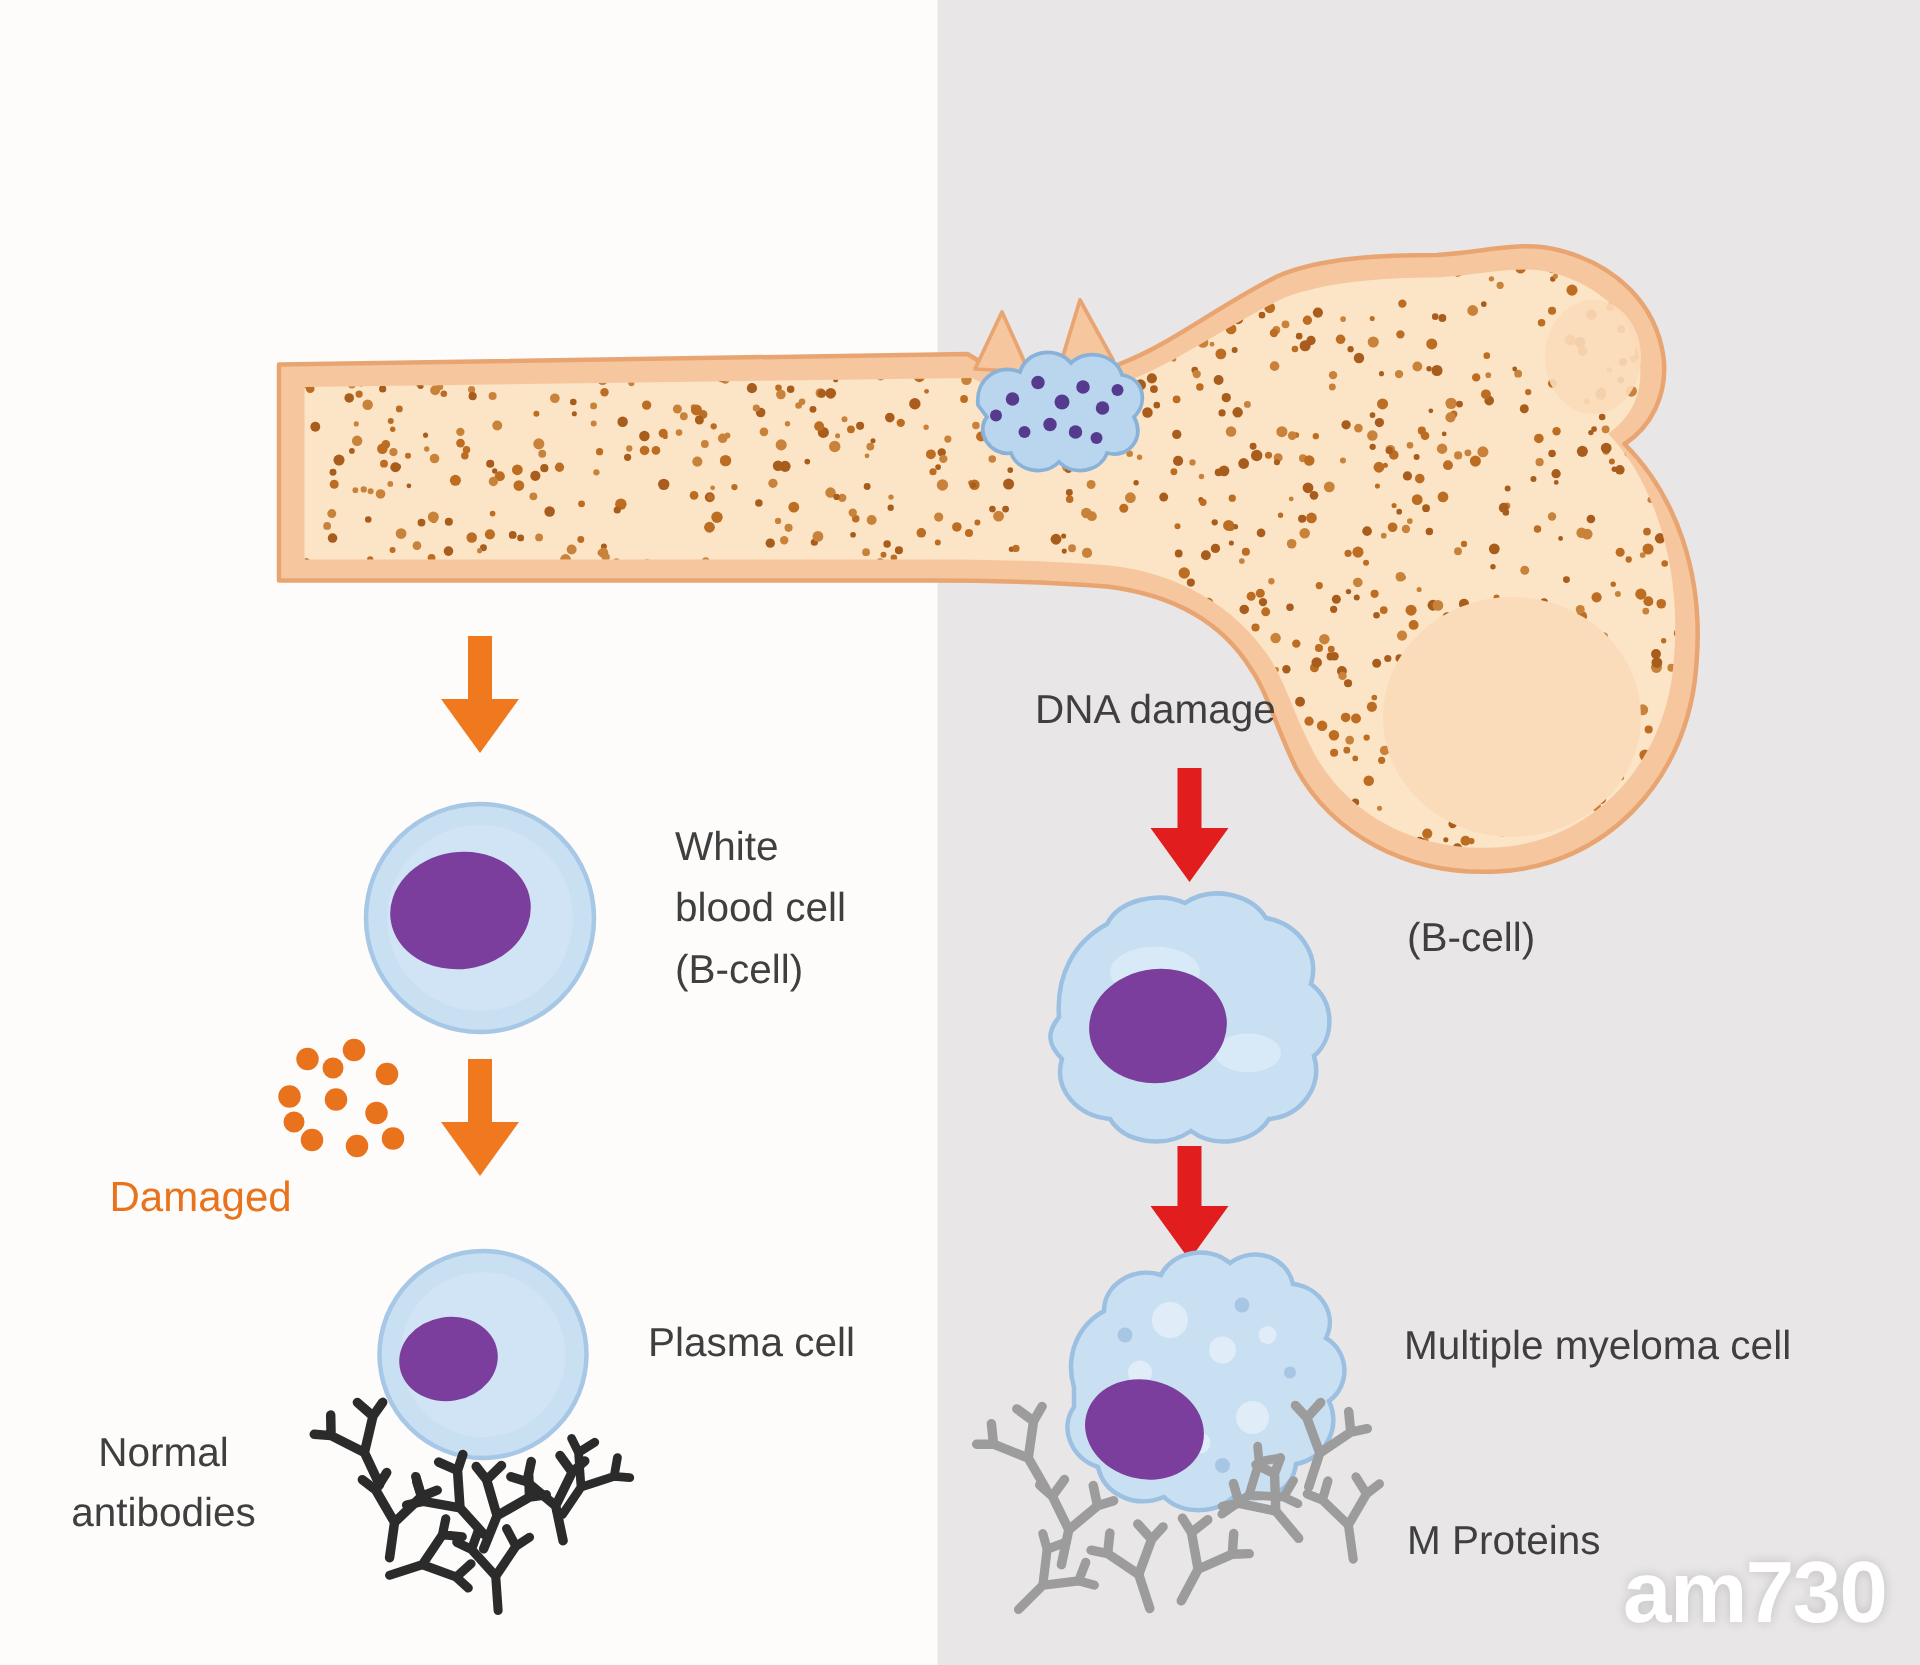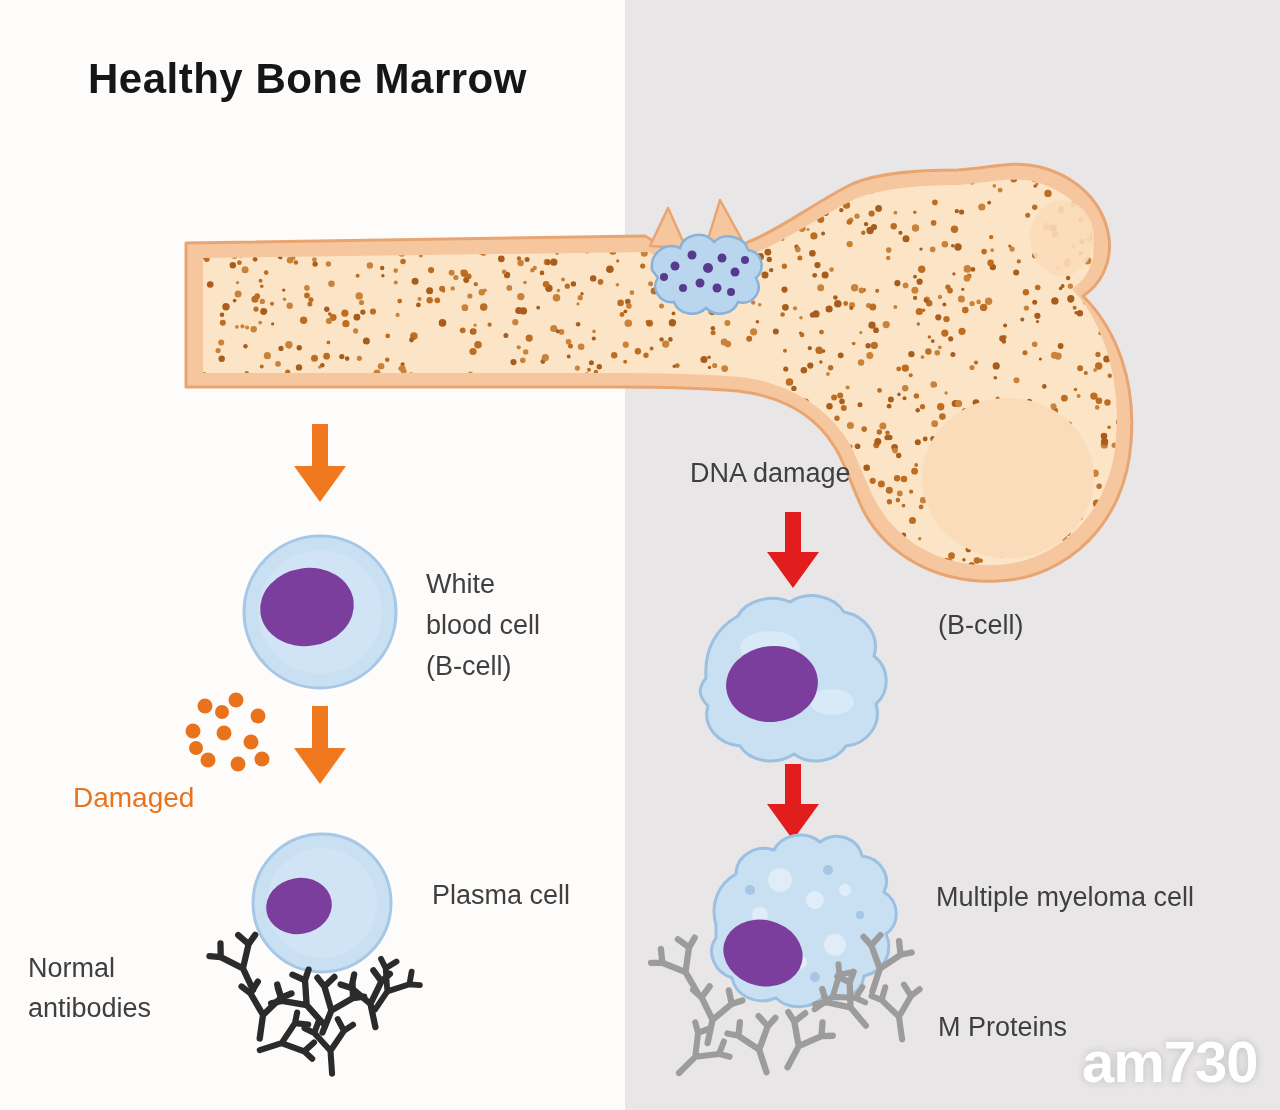--- a/index.html
+++ b/index.html
@@ -7,24 +7,24 @@
     position:relative;width:1280px;height:1110px;overflow:hidden;
     background:#fdfcfb;font-family:"Liberation Sans",sans-serif;
   }
   .panel-right{position:absolute;top:0;left:625px;width:655px;height:1110px;background:#e9e6e7;}
   .gfx{position:absolute;top:0;left:0;width:1280px;height:1110px;}
   .title{position:absolute;font-size:42px;font-weight:600;color:#161616;letter-spacing:.5px;white-space:nowrap;}
   .title-left{left:88px;top:55px;}
   .title-right{left:703px;top:53px;}
   .lbl{position:absolute;font-size:27px;color:#3f3f3f;white-space:nowrap;}
   .lbl-block{line-height:41px;}
-  .lbl-wbc{left:426px;top:544px;margin-top:20px;}
+  .lbl-wbc{left:450px;top:544px;}
   .lbl-antigens{left:73px;top:782px;color:#e8731c;font-size:28px;}
   .lbl-plasma{left:432px;top:880px;}
-  .lbl-antibodies{left:28px;top:948px;width:162px;text-align:left;line-height:40px;}
+  .lbl-antibodies{left:28px;top:948px;width:162px;text-align:center;line-height:40px;}
   .lbl-dna{left:690px;top:458px;}
   .lbl-damaged{left:938px;top:604px;line-height:42px;}
   .lbl-myeloma{left:936px;top:882px;text-align:right;}
   .lbl-mproteins{left:938px;top:1012px;}
   .watermark{
     position:absolute;left:1082px;top:1028px;font-size:58px;font-weight:700;
     color:#ffffff;letter-spacing:-1px;text-shadow:0 0 8px rgba(0,0,0,.18);white-space:nowrap;
   }
 </style>
 </head>
@@ -1605,21 +1605,20 @@
       <use href="#ab" xlink:href="#ab" transform="translate(700,1052) rotate(45) scale(1.35)"></use>
       <use href="#ab" xlink:href="#ab" transform="translate(757,1043) rotate(-18) scale(1.4)"></use>
       <use href="#ab" xlink:href="#ab" transform="translate(802,1040) rotate(28) scale(1.4)"></use>
       <use href="#ab" xlink:href="#ab" transform="translate(846,1002) rotate(-40) scale(1.4)"></use>
       <use href="#ab" xlink:href="#ab" transform="translate(882,962) rotate(18) scale(1.4)"></use>
       <use href="#ab" xlink:href="#ab" transform="translate(898,1010) rotate(-8) scale(1.35)"></use>
       <use href="#ab" xlink:href="#ab" transform="translate(838,993) rotate(55) scale(1.3)"></use>
     </g>
   </svg>
 
-  <div class="title title-left">Healthy Bone Marrow</div>
 
   <div class="lbl lbl-block lbl-wbc">
     <div>White</div>
     <div>blood cell</div>
     <div>(B-cell)</div>
   </div>
 
   <div class="lbl lbl-antigens">Damaged</div>
 
   <div class="lbl lbl-plasma">Plasma cell</div>

